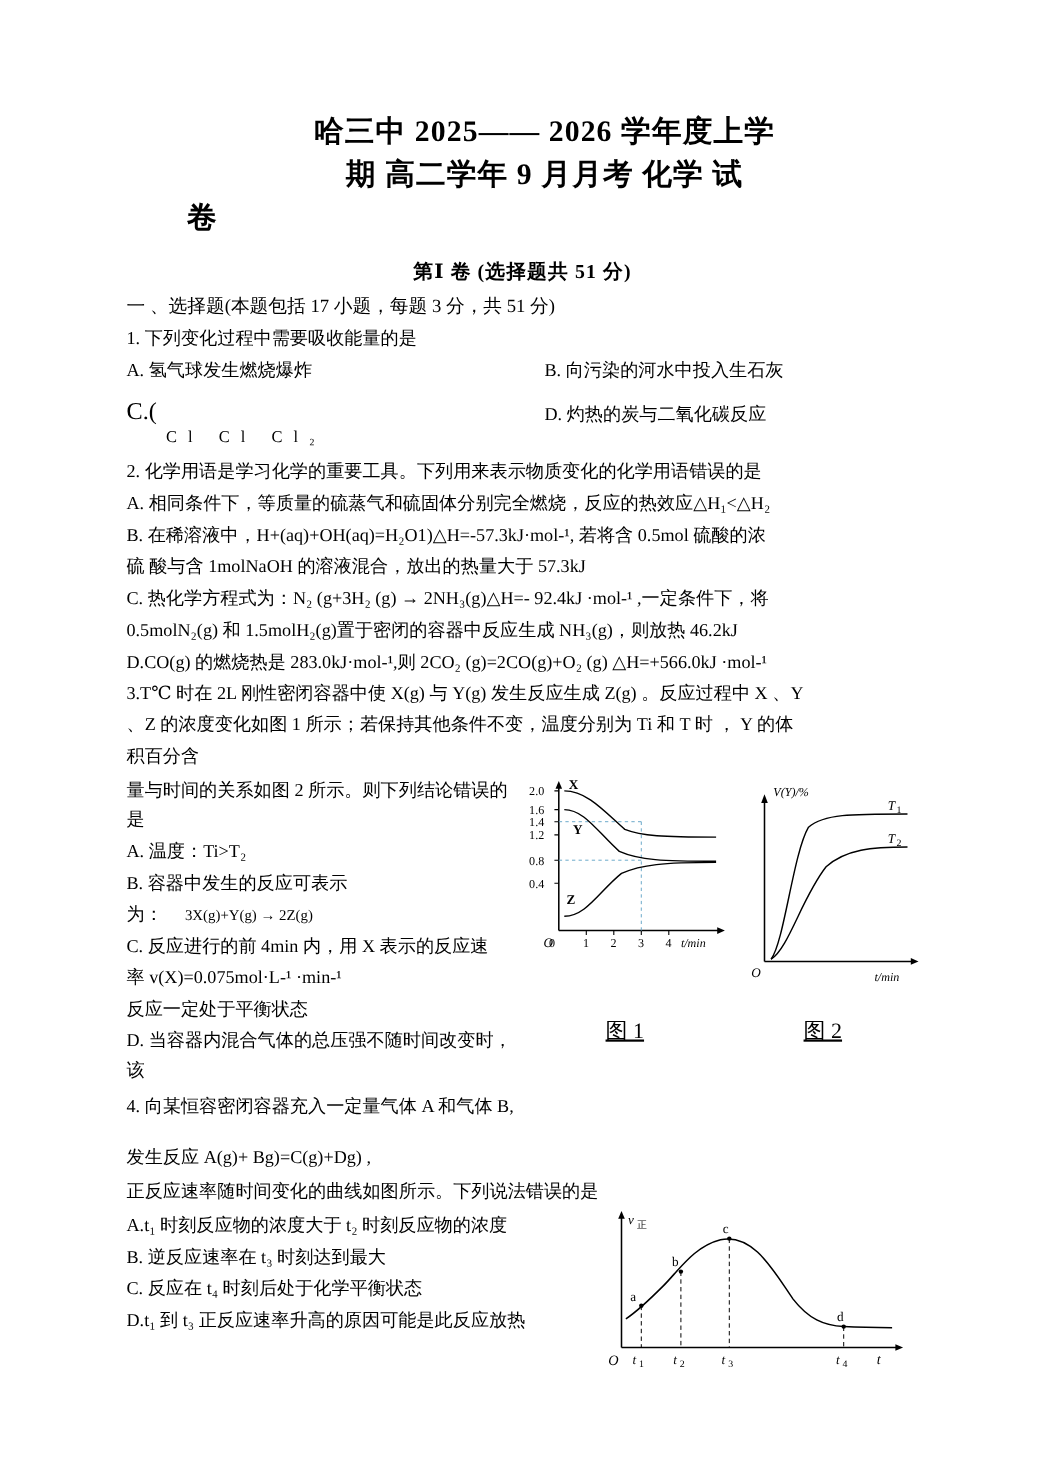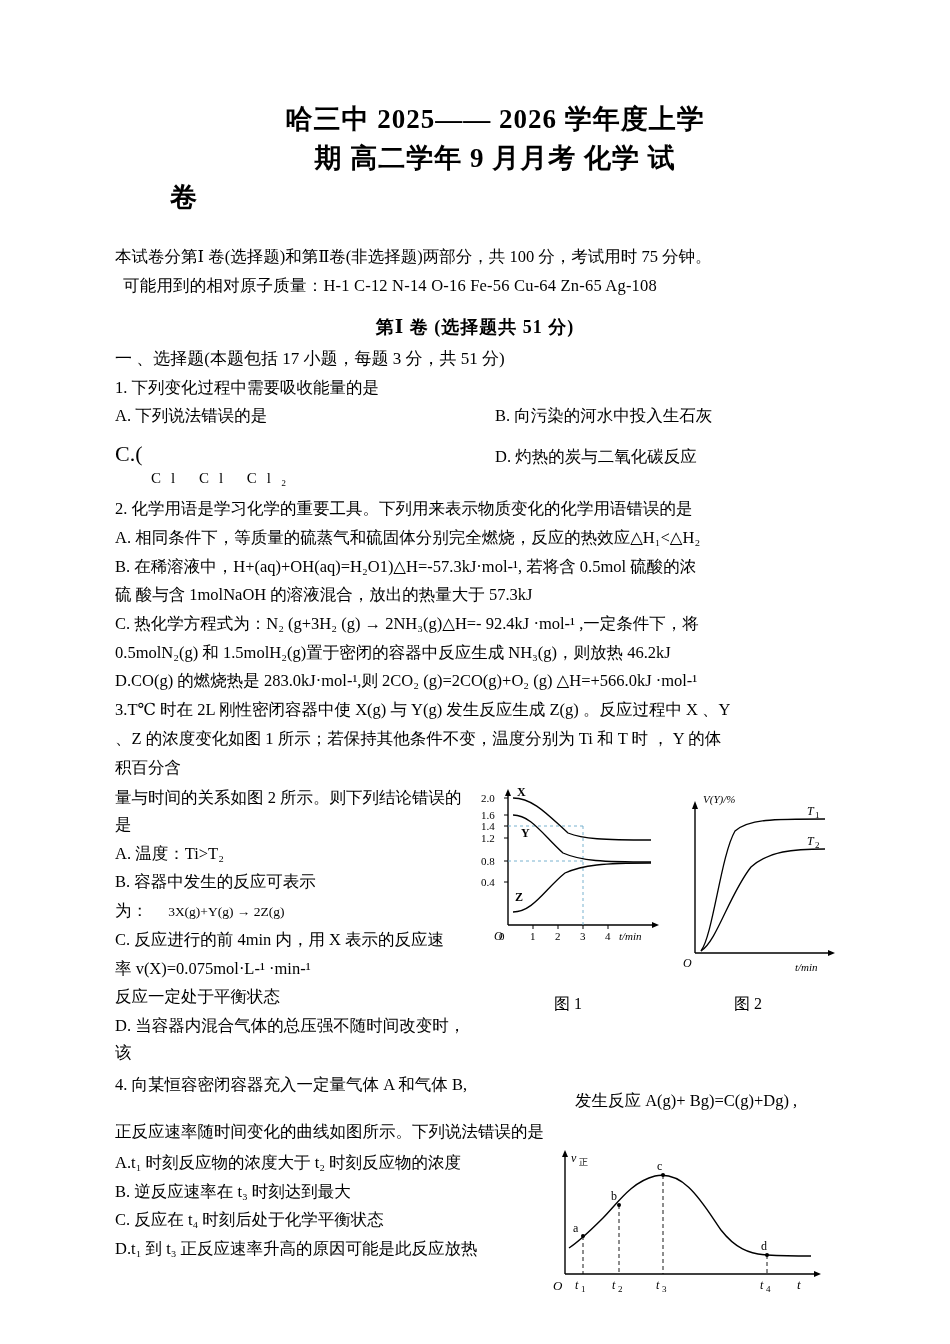--- a/index.html
+++ b/index.html
@@ -68,53 +68,50 @@
     margin-left: 36px;
     font-size: 15px;
     letter-spacing: 10px;
     margin-top: -6px;
   }
   .flexwrap { display: flex; }
   .leftcol { width: 430px; }
   .rightcol { flex: 1; position: relative; }
   .figcap {
     display: flex;
-    font-size: 16px;
-    margin-top: 6px;
+    font-size: 20px;
+    margin-top: 16px;
+    text-decoration: underline;
   }
   .figcap .c1 { width: 190px; text-align: center; }
   .figcap .c2 { width: 170px; text-align: center; }
   svg { display:block; }
   .fig-wrap { position: relative; }
 </style>
 </head>
 <body>
 
 <div class="page">
 
   <div class="title">
     <span class="l1">哈三中 2025——  2026 学年度上学</span>
     <span class="l2">期  高二学年 9 月月考  化学  试</span>
     <span class="l3">卷</span>
   </div>
 
-  <div class="intro">
-    <div>本试卷分第Ⅰ 卷(选择题)和第Ⅱ卷(非选择题)两部分，共 100 分，考试用时 75 分钟。</div>
-    <div class="line2">可能用到的相对原子质量：H-1    C-12     N-14     O-16     Fe-56  Cu-64    Zn-65    Ag-108</div>
-  </div>
 
   <div class="parttitle">第Ⅰ 卷 (选择题共 51 分)</div>
 
   <div class="body">
 
     <p class="sec-head">一 、选择题(本题包括 17 小题，每题 3 分，共 51 分)</p>
 
     <p class="q">1.  下列变化过程中需要吸收能量的是</p>
     <div class="opt-row">
-      <div class="o1">A.   下列说法错误的是</div>
+      <div class="o1">A.   氢气球发生燃烧爆炸</div>
       <div class="o2">B.   向污染的河水中投入生石灰</div>
     </div>
     <div class="opt-row" style="margin-top:6px;">
       <div class="o1 cbig">C.(</div>
       <div class="o2" style="padding-top:8px;">D.  灼热的炭与二氧化碳反应</div>
     </div>
     <div class="cl-row">Cl     Cl     Cl₂</div>
 
     <p class="q" style="margin-top:6px;">2.  化学用语是学习化学的重要工具。下列用来表示物质变化的化学用语错误的是</p>
     <p>A.   相同条件下，等质量的硫蒸气和硫固体分别完全燃烧，反应的热效应△H₁&lt;△H₂</p>
@@ -216,21 +213,21 @@
             </svg>
           </div>
         </div>
         <div class="figcap">
           <div class="c1">图 1</div>
           <div class="c2">图 2</div>
         </div>
       </div>
     </div>
 
-    <div class="flexwrap" style="margin-top:2px;">
+    <div class="flexwrap" style="margin-top:2px;flex-direction:column;">
       <div style="width:460px;">
         <p>4.  向某恒容密闭容器充入一定量气体 A  和气体 B,</p>
       </div>
       <div style="flex:1;padding-top:16px;">
         <p>发生反应 A(g)+ Bg)=C(g)+Dg) ,</p>
       </div>
     </div>
     <p>正反应速率随时间变化的曲线如图所示。下列说法错误的是</p>
 
     <div class="flexwrap">

